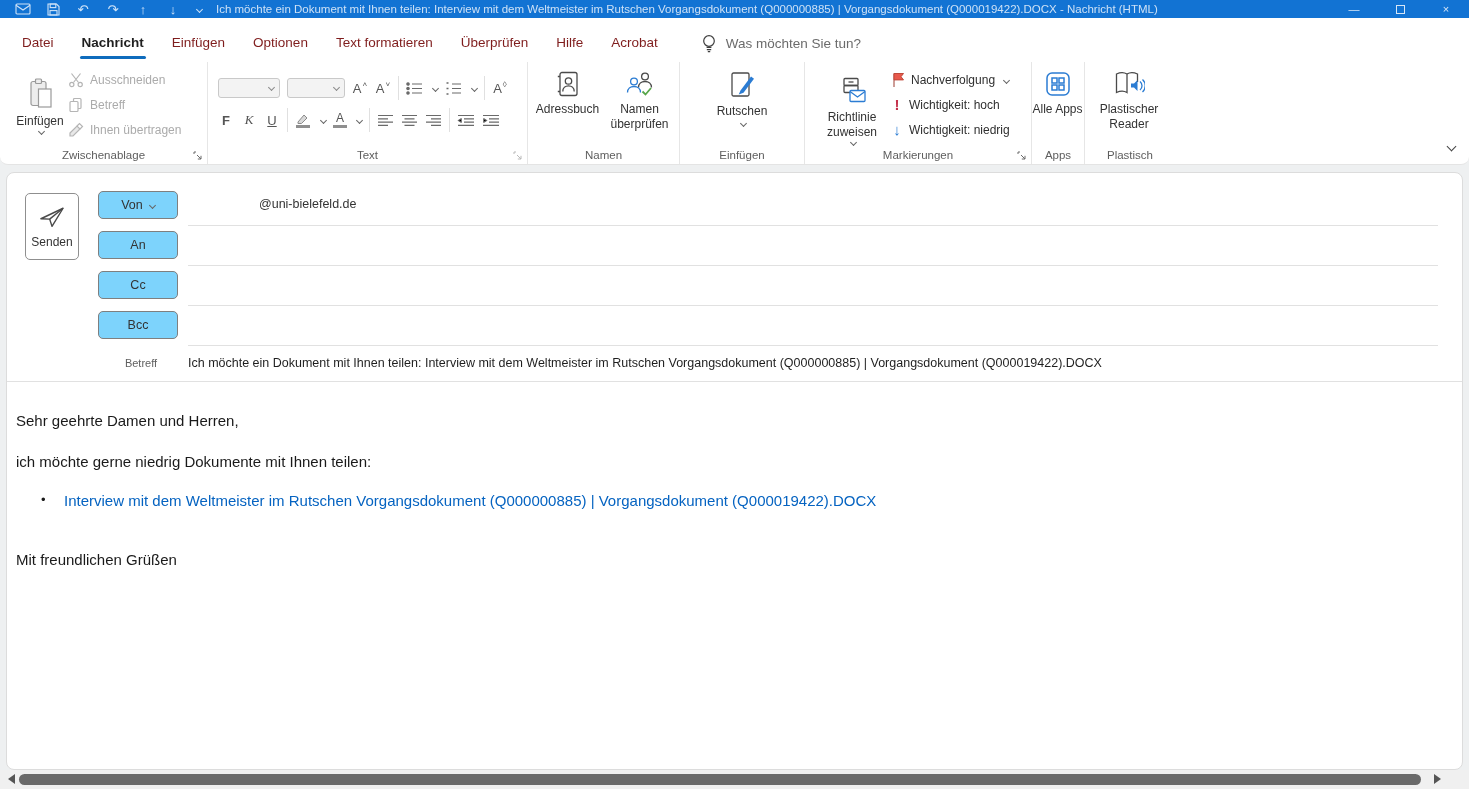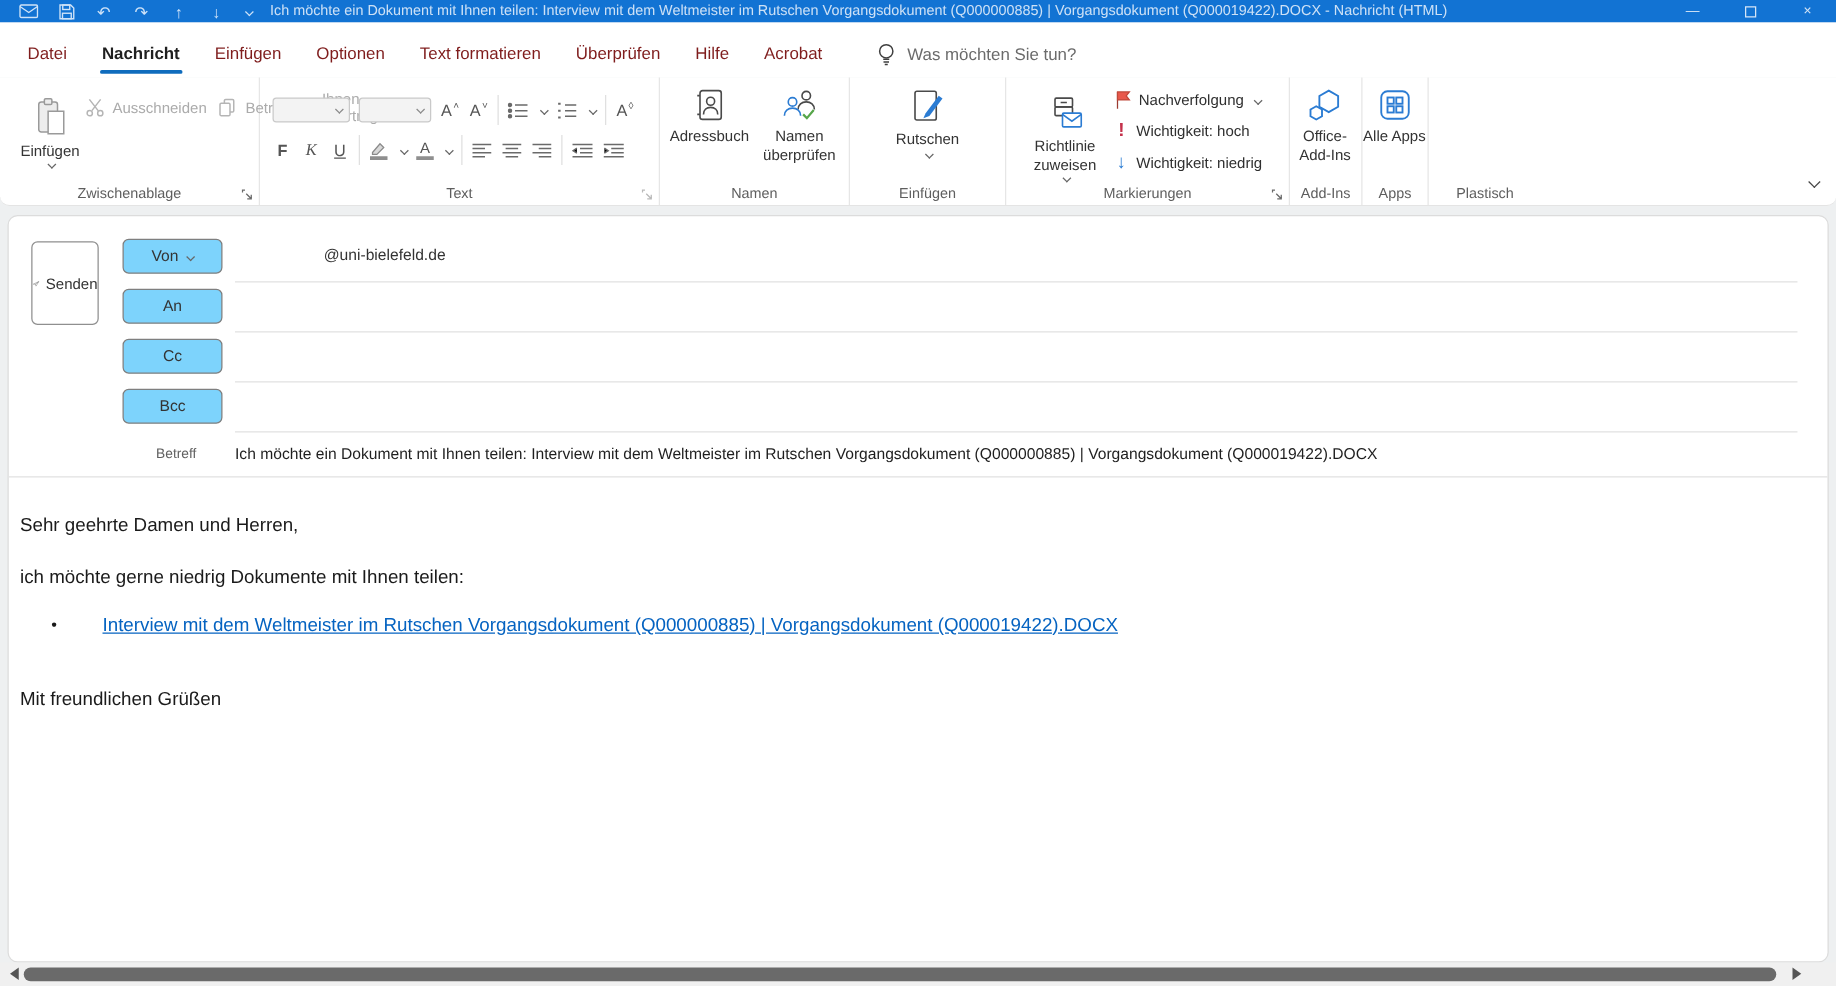--- a/index.html
+++ b/index.html
@@ -41,21 +41,21 @@
   .bigbtn { display:inline-flex; flex-direction:column; align-items:center; padding-top:8px;
     font-size:12px; color:#333; text-align:center; line-height:15px; cursor:default; }
   .bigbtn .lbl { margin-top:4px; }
   .chev { display:inline-block; width:5px; height:5px; border-left:1.4px solid #666;
     border-bottom:1.4px solid #666; transform:rotate(-45deg); margin-left:3px; vertical-align:2px; }
   .smallrow { display:flex; align-items:center; gap:6px; font-size:12px; }
   .disabled { color:#ababab; }
   
   .g-clip { width:208px; }
   .g-clip .paste { position:absolute; left:14px; top:8px; width:52px; }
-  .g-clip .col { position:absolute; left:68px; top:10px; display:flex; gap:9px; }
+  .g-clip .col { position:absolute; left:68px; top:10px; display:flex; flex-direction:column; gap:9px; }
   
   .g-text { width:320px; }
   .trow { position:absolute; left:10px; display:flex; align-items:center; gap:7px; }
   .trow1 { top:14px; } .trow2 { top:46px; }
   .combo { width:62px; height:20px; background:#f3f3f3; border:1px solid #c9c9c9; border-radius:3px;
     position:relative; }
   .combo .chev { position:absolute; right:5px; top:6px; border-color:#8a8a8a; }
   .combo.sz { width:58px; }
   .fmtbtn { font-size:13px; color:#555; min-width:16px; text-align:center; cursor:default; }
   .fmtbtn .sup { font-size:8px; vertical-align:6px; margin-left:1px; }
@@ -75,37 +75,37 @@
   .imp-low { color:#2b7cd3; font-size:15px; width:12px; text-align:center; }
   
   .g-addins { width:58px; } .g-apps { width:53px; } .g-plastic { width:90px; }
   .g-addins .bigbtn { width:56px; } .g-apps .bigbtn { width:51px; } .g-plastic .bigbtn { width:88px; }
   .ribbon-collapse { position:absolute; right:14px; bottom:8px; }
   .ribbon-collapse .chev { width:7px; height:7px; border-color:#444; }
   
   .card { position:absolute; left:6px; right:6px; top:172px; bottom:19px; background:#fff;
     border:1px solid #dcdcdc; border-radius:8px; }
   .sendbtn { position:absolute; left:18px; top:20px; width:54px; height:67px; border:1px solid #8f8f8f;
-    border-radius:5px; display:flex; flex-direction:row; align-items:center; justify-content:center;
+    border-radius:5px; display:flex; flex-direction:column; align-items:center; justify-content:center;
     gap:5px; font-size:12px; color:#333; background:#fff; cursor:default; }
   .fieldbtn { position:absolute; left:91px; width:80px; height:28px; border:1px solid #7f7f7f;
     border-radius:5px; background:#7dd3fc; display:flex; align-items:center; justify-content:center;
     font-size:12.5px; color:#333; cursor:default; }
   .fline { position:absolute; left:181px; right:24px; height:1px; background:#e1e1e1; }
   .fvalue { position:absolute; left:252px; top:24px; font-size:12.5px; color:#333; }
   .subj-label { position:absolute; left:108px; top:184px; width:52px; text-align:center;
     font-size:11px; color:#5f5f5f; }
   .subj-value { position:absolute; left:181px; top:183px; right:24px; font-size:12.5px; color:#1f1f1f;
     white-space:nowrap; overflow:hidden; }
   .subj-sep { position:absolute; left:0; right:0; top:208px; height:1px; background:#e1e1e1; }
   .mailbody { position:absolute; left:0; right:0; top:209px; bottom:0; font-size:15px; color:#1a1a1a; }
   .bp { position:absolute; left:9px; white-space:nowrap; }
   .bp1 { top:30px; } .bp2 { top:71px; } .bp4 { top:169px; }
   .bullet-dot { position:absolute; left:34px; top:110px; font-size:13px; }
-  .doclink { position:absolute; left:75px; top:110px; color:#0563c1; text-decoration:underline;
+  .doclink { position:absolute; left:57px; top:110px; color:#0563c1; 
     white-space:nowrap; cursor:pointer; }
   
   .hscroll { position:absolute; left:0; bottom:0; width:1469px; height:19px; background:#f0f0f0; }
   .tri-left { position:absolute; left:8px; top:4px; width:0; height:0; border:5px solid transparent;
     border-right:7px solid #555; border-left:none; }
   .tri-right { position:absolute; right:28px; top:4px; width:0; height:0; border:5px solid transparent;
     border-left:7px solid #555; border-right:none; }
   .thumb { position:absolute; left:19px; right:48px; top:4px; height:11px; background:#6a6a6a;
     border-radius:6px; }
   svg { display:block; }
@@ -357,46 +357,45 @@
       </span>
     </div>
     <span class="glabel">Markierungen</span>
     <span class="launcher">
       <svg width="9" height="9" viewBox="0 0 9 9" fill="none" stroke="#6a6a6a" stroke-width="1">
         <path d="M1 3 V1 H3 M4 4 L8 8 M8 4.8 V8 H4.8"></path>
         </svg>
       </span>
   </div>
 
-  <div class="rgroup g-addins">
-    <div class="bigbtn">
-      <svg width="30" height="28" viewBox="0 0 30 28" fill="none" stroke="#2b7cd3" stroke-width="1.5">
-        <path d="M18 2.5 l7.5 4.3 v8.6 L18 19.7 l-7.5-4.3 V6.8 Z"></path>
-        <path d="M8 15 l4.6 2.65 v5.3 L8 25.6 l-4.6-2.65 v-5.3 Z" fill="#fff"></path>
-        </svg>
-      <span class="lbl">Office-Add-Ins</span>
-    </div>
-    <span class="glabel">Add-Ins</span>
-  </div>
 
   <div class="rgroup g-apps">
     <div class="bigbtn">
       <svg width="28" height="28" viewBox="0 0 28 28" fill="none" stroke="#2b7cd3" stroke-width="1.5">
         <rect x="3" y="3" width="22" height="22" rx="5"></rect>
         <rect x="8" y="8" width="5" height="5"></rect>
           <rect x="15" y="8" width="5" height="5"></rect>
         <rect x="8" y="15" width="5" height="5"></rect>
           <rect x="15" y="15" width="5" height="5"></rect>
         </svg>
       <span class="lbl">Alle Apps</span>
     </div>
     <span class="glabel">Apps</span>
   </div>
 
   <div class="rgroup g-plastic">
+    <div class="bigbtn">
+      <svg width="32" height="28" viewBox="0 0 32 28" fill="none" stroke-width="1.3">
+        <path d="M3.5 4 c3.8-1.8 7.6-1.8 10.5 0 v18.5 c-2.9-1.8-6.7-1.8-10.5 0 Z" stroke="#4a4a4a"></path>
+        <path d="M14 4 c2.9-1.8 6.7-1.8 10.5 0 v8" stroke="#4a4a4a"></path>
+        <path d="M18 13.5 h3 l3.5-3.5 v11 l-3.5-3.5 h-3 Z" fill="#2b7cd3"></path>
+        <path d="M27 11.5 a5.5 5.5 0 0 1 0 8.5 M29.5 9.5 a8.5 8.5 0 0 1 0 12.5" stroke="#2b7cd3"></path>
+        </svg>
+      <span class="lbl">Plastischer Reader</span>
+    </div>
     <span class="glabel">Plastisch</span>
   </div>
 
   <span class="ribbon-collapse"><span class="chev"></span></span>
 </div>
 
 <div class="card">
   <div class="sendbtn">
     <svg width="28" height="26" viewBox="0 0 24 22" fill="none" stroke="#4a4a4a" stroke-width="1.2" stroke-linejoin="round">
       <path d="M2.5 12.5 L21.5 3.5 L12 19 L10 12.8 Z"></path>

